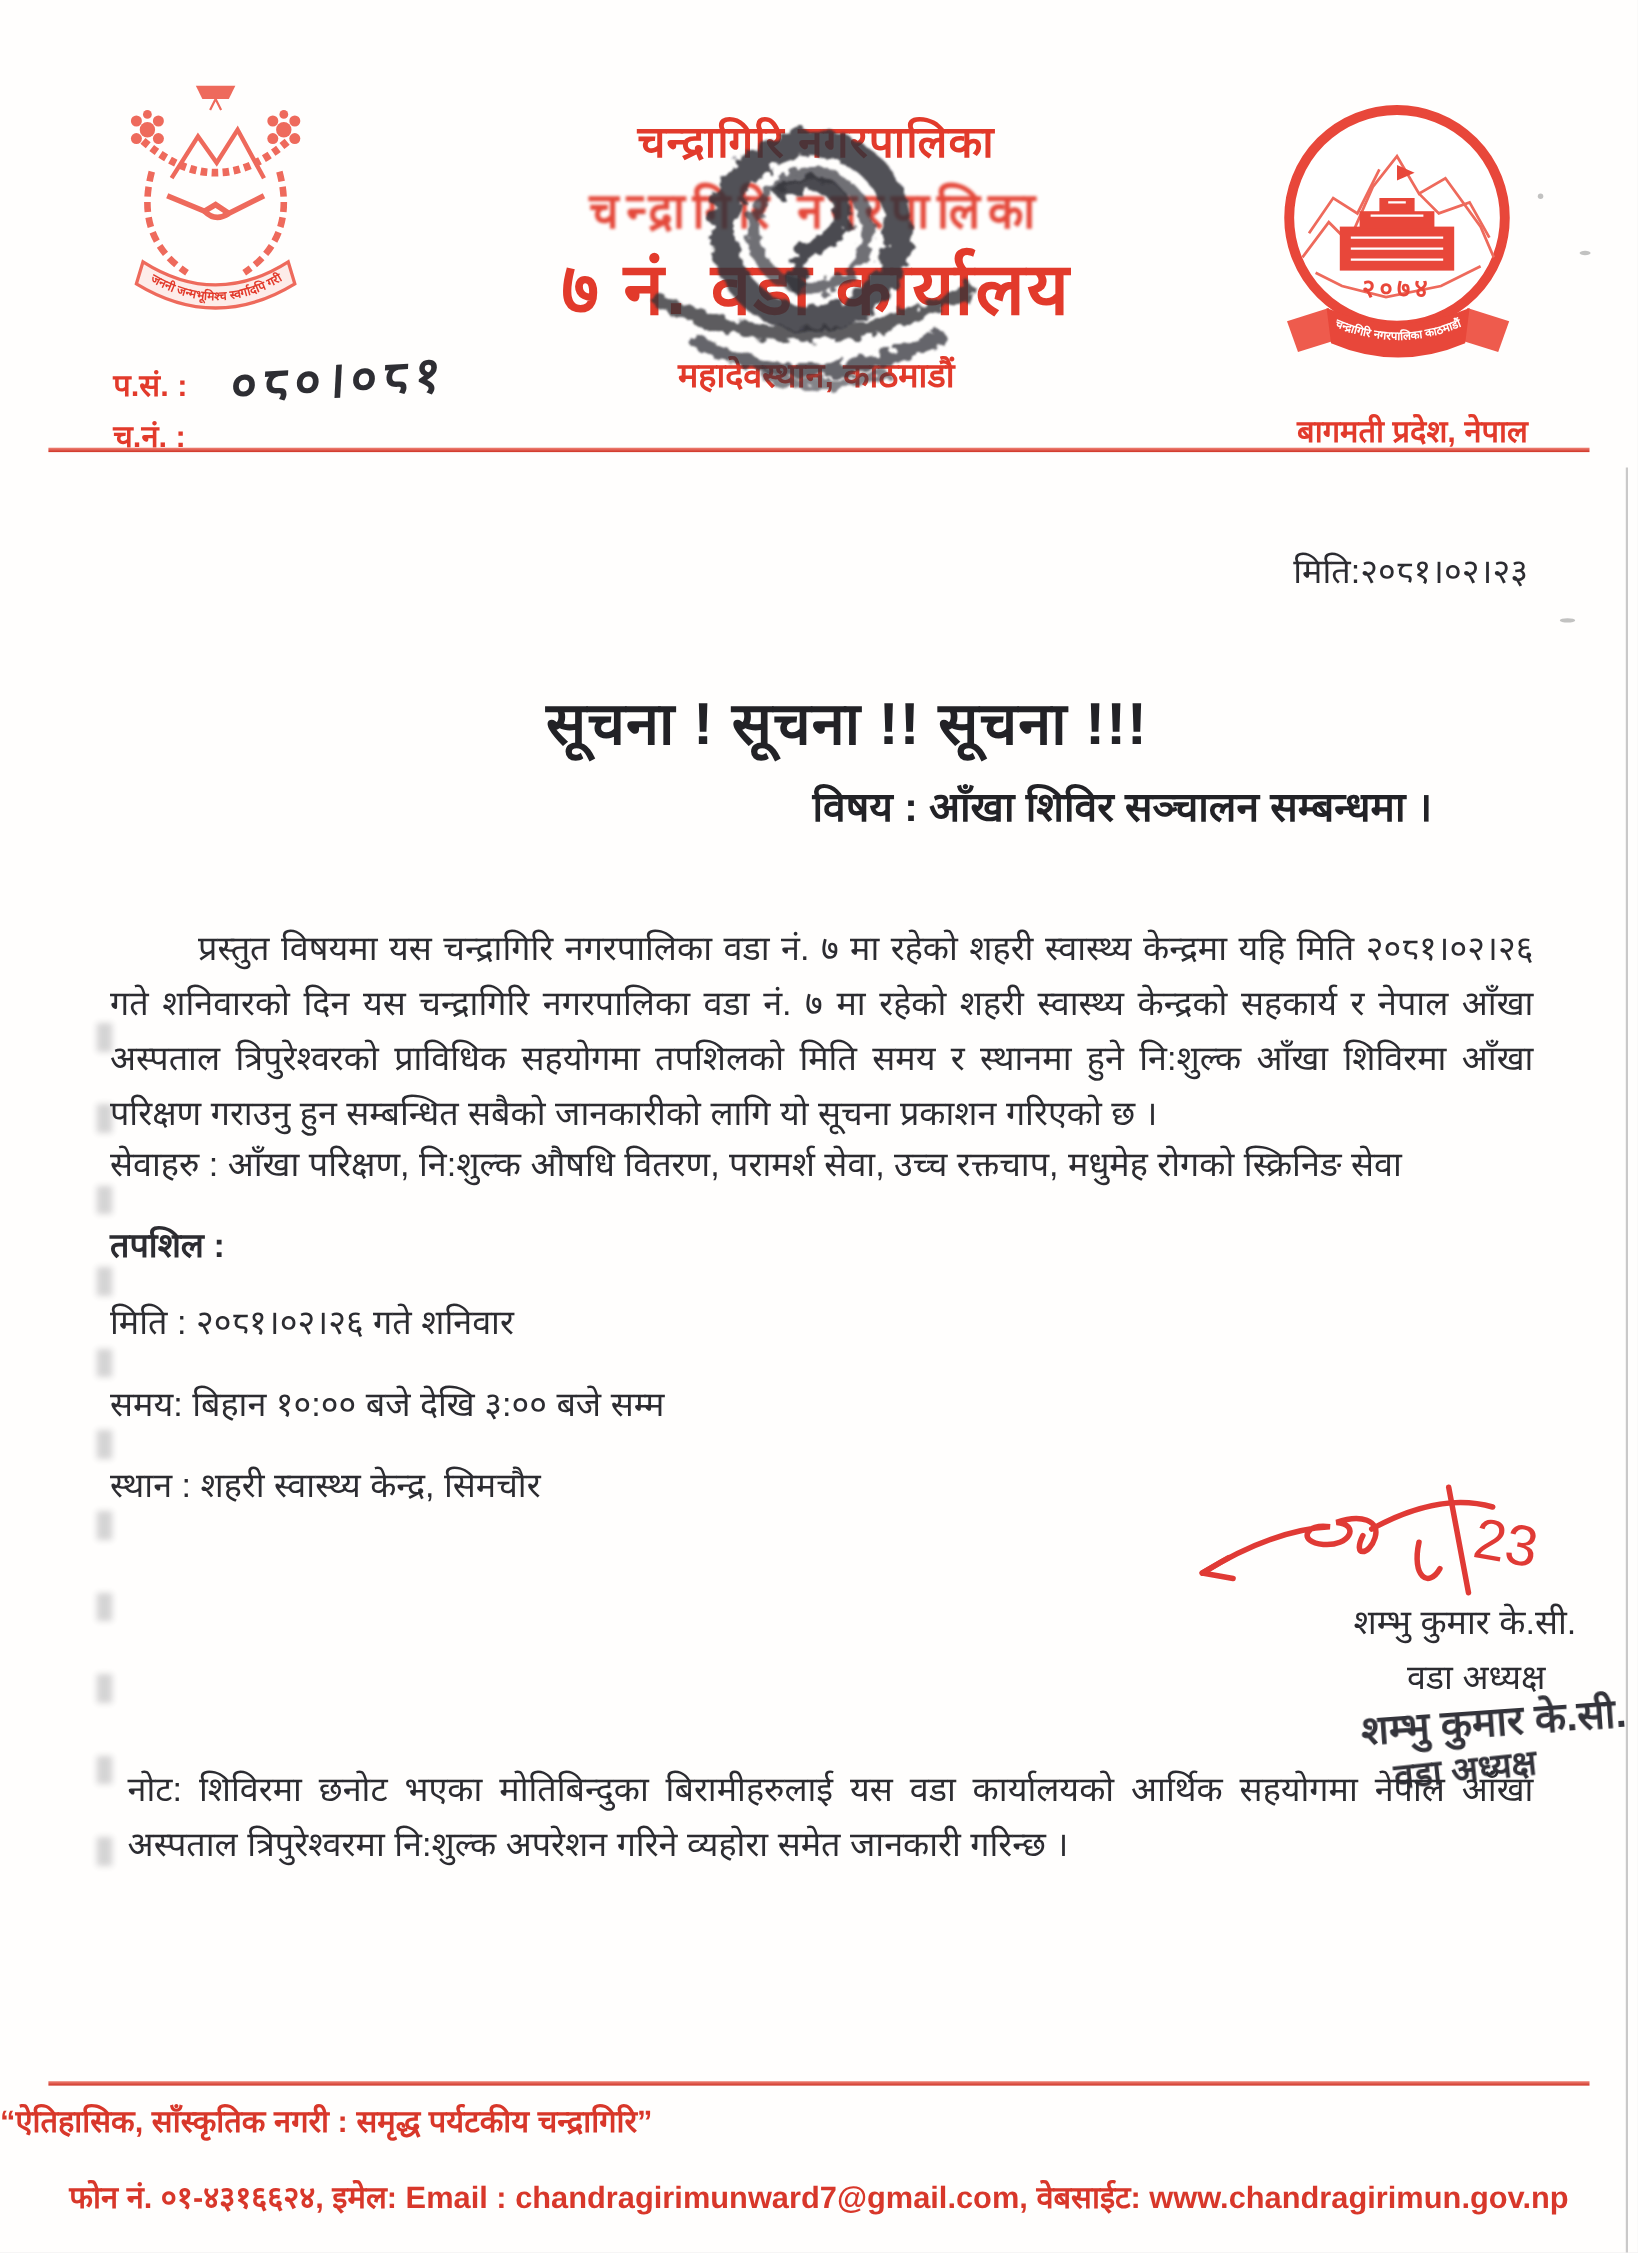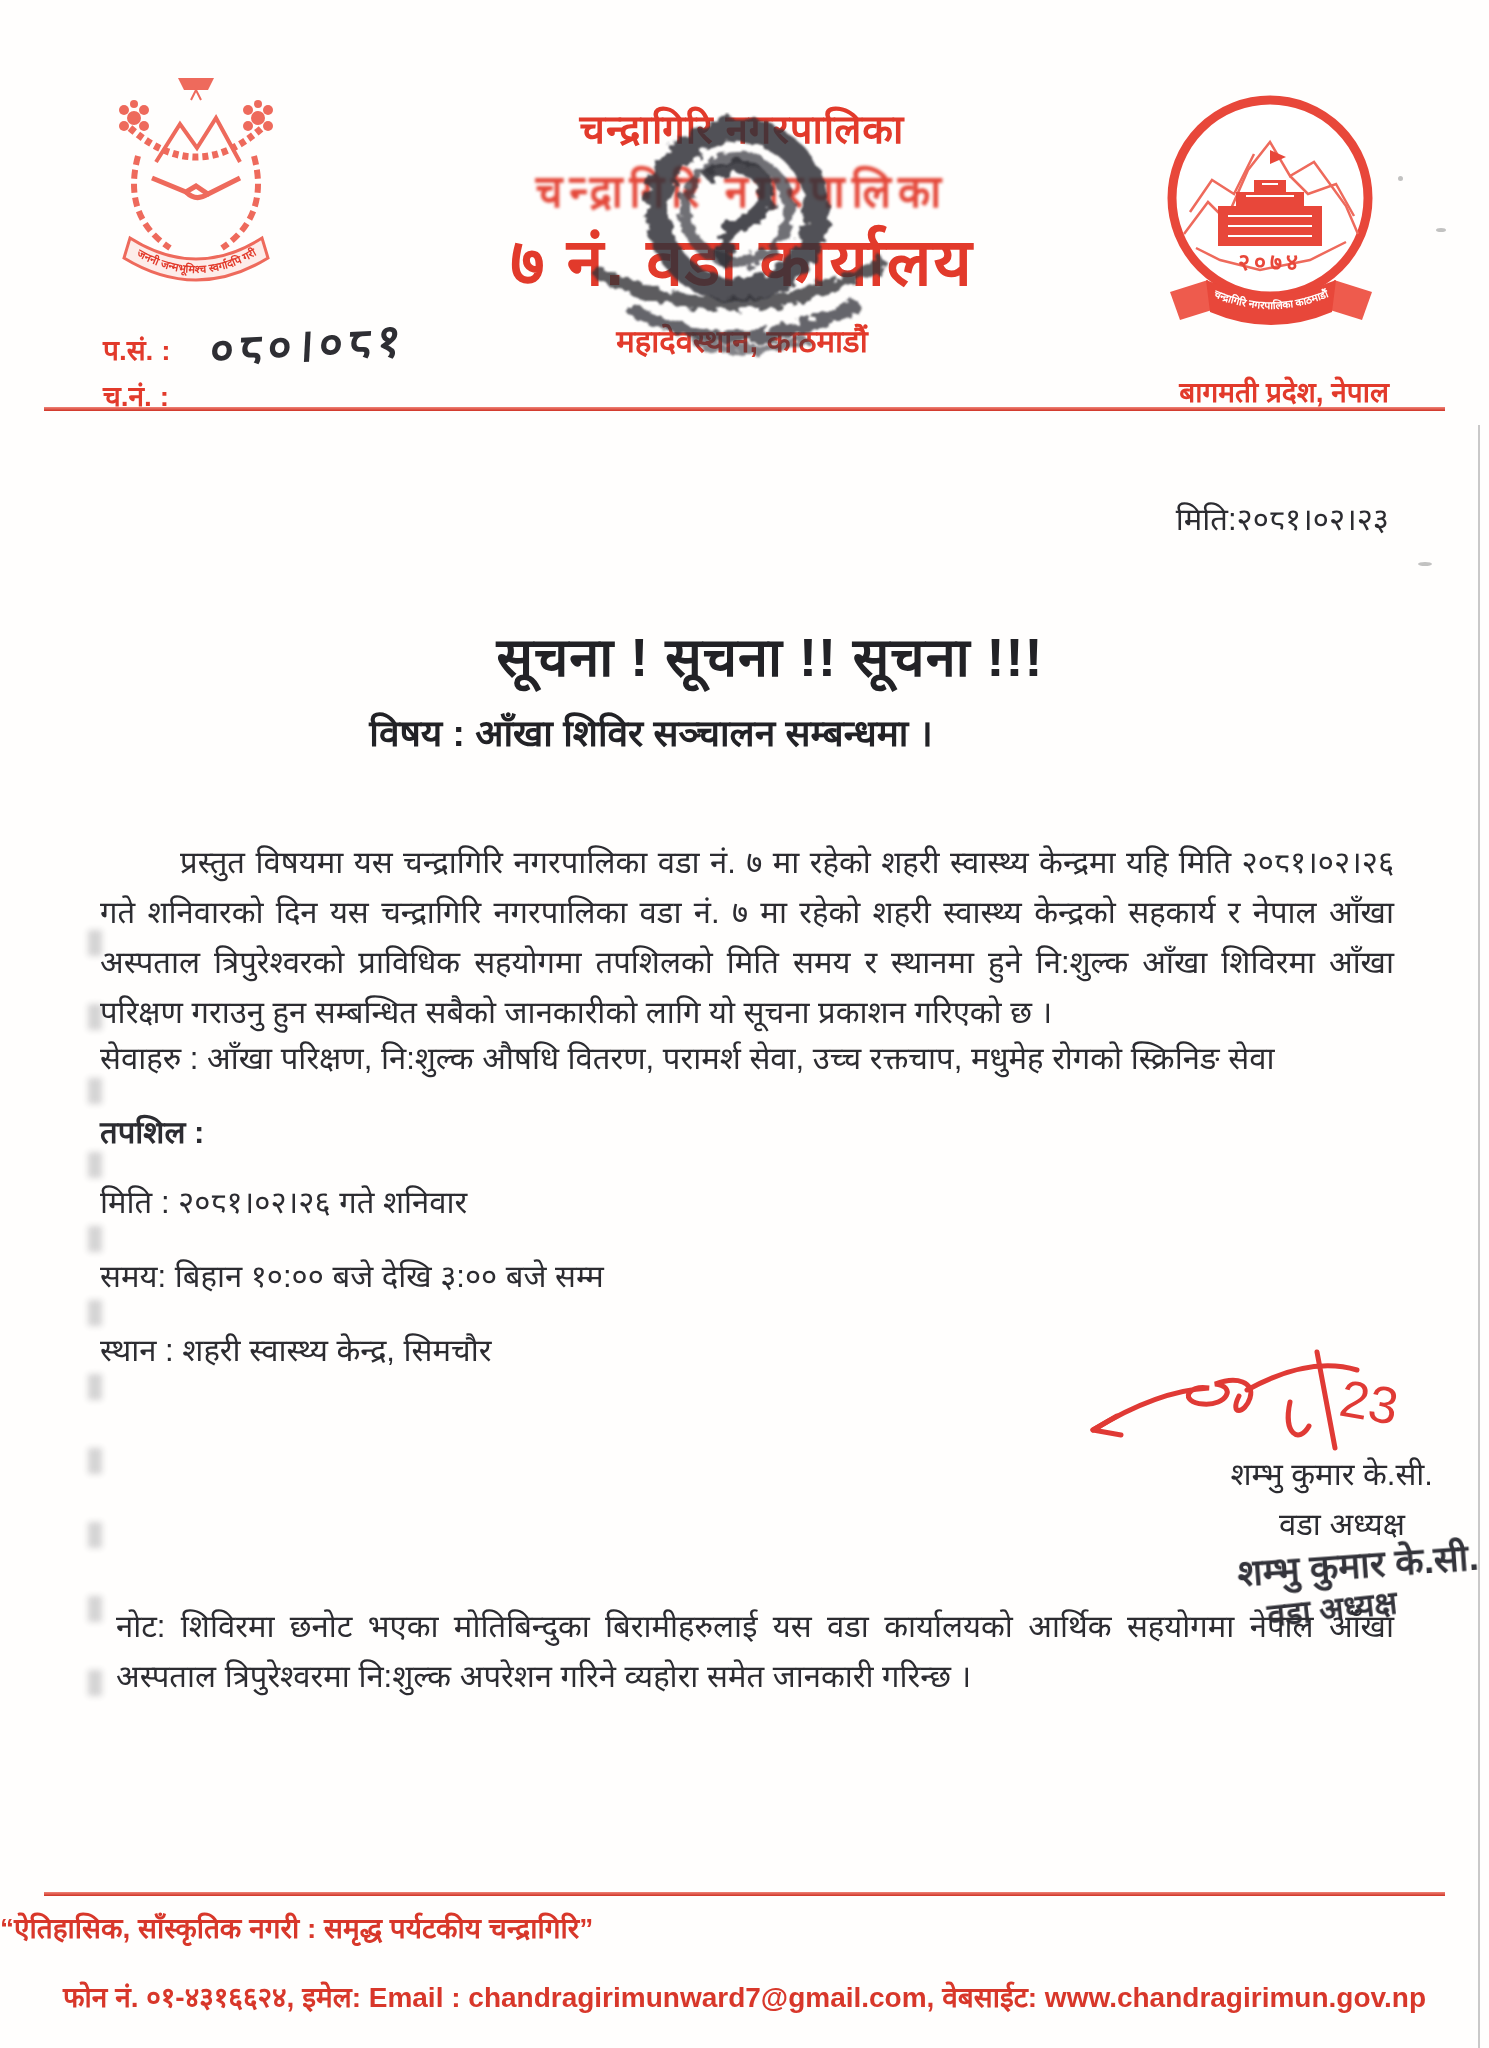--- a/index.html
+++ b/index.html
@@ -30,21 +30,21 @@
     font-size:46px;font-weight:600;letter-spacing:5px;
     transform:rotate(-3deg) skewX(-6deg);
   }
   .province{position:absolute;right:100px;top:372px;color:#e23a2b;font-size:28px;font-weight:600;}
   .rule-top{position:absolute;left:44px;right:44px;top:407px;height:4px;
     background:linear-gradient(#ef8377,#cf3325);}
   .date-top{position:absolute;right:100px;top:460px;font-size:31px;color:#2c2c31;margin-top:37px;}
   
   .title{position:absolute;left:0;width:1540px;top:618px;text-align:center;
     font-size:54px;font-weight:800;color:#222226;letter-spacing:1px;}
-  .subject{position:absolute;left:0;width:1302px;top:706px;text-align:center;
+  .subject{position:absolute;left:0;width:1302px;top:706px;text-align:right;
     font-size:37px;font-weight:700;color:#222226;}
   .body-par{position:absolute;left:100px;right:95px;top:838px;
     font-size:31px;line-height:50px;text-align:justify;text-indent:80px;}
   .services{position:absolute;left:100px;right:95px;top:1036px;font-size:31px;font-weight:400;}
   .tapasil{position:absolute;left:100px;top:1110px;font-size:31px;font-weight:600;}
   .d-line{position:absolute;left:100px;font-size:31px;}
   .d-date{top:1180px;} .d-time{top:1254px;} .d-venue{top:1328px;}
   
   .sig-red{position:absolute;left:1085px;top:1338px;width:395px;height:125px;}
   .sig-name{position:absolute;right:56px;top:1452px;font-size:31px;color:#2c2c31;}

